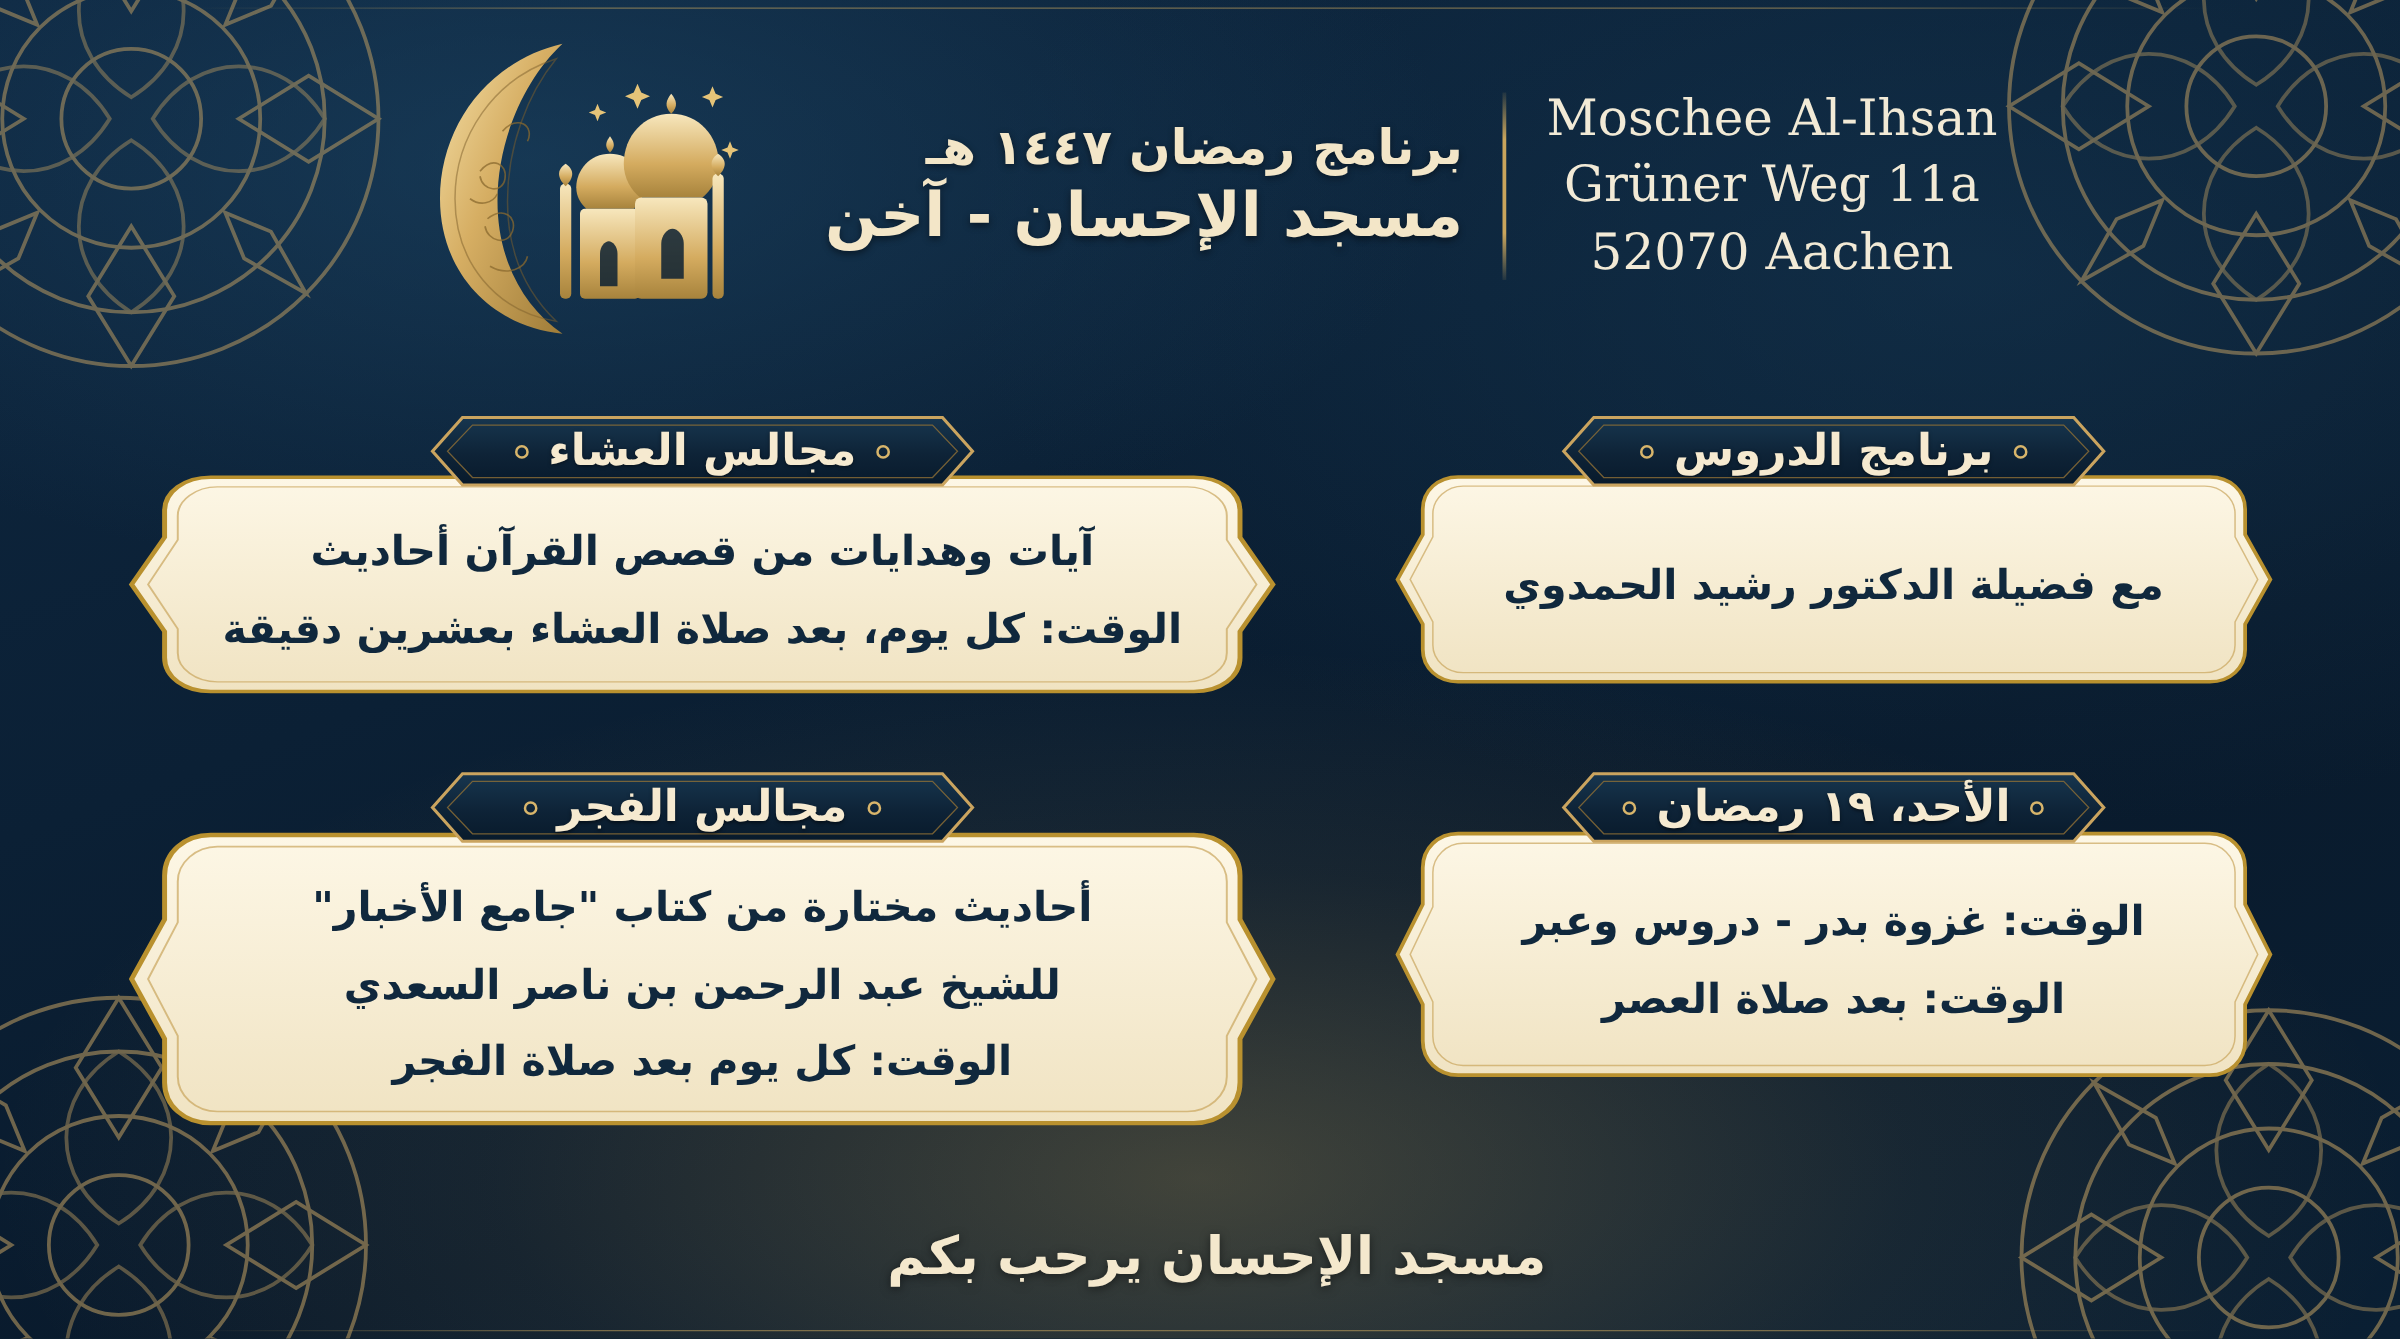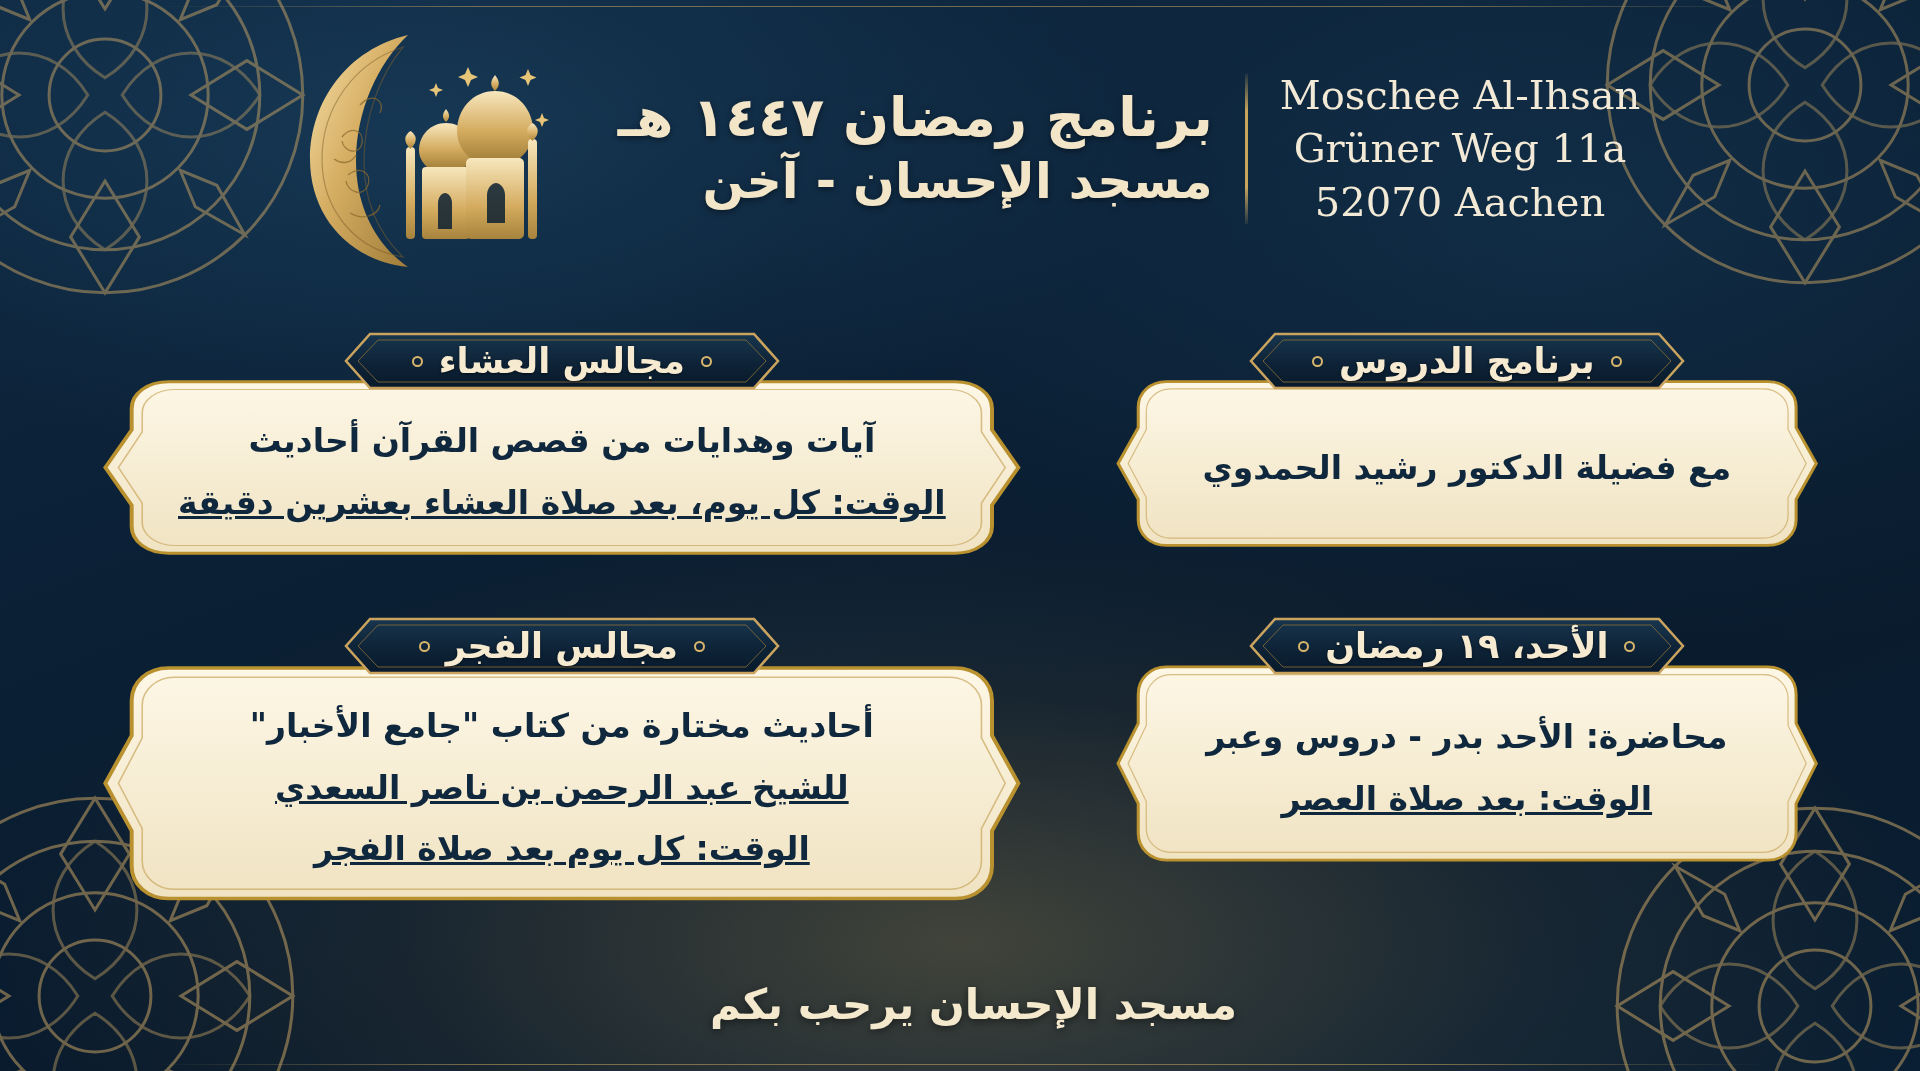--- a/index.html
+++ b/index.html
@@ -74,21 +74,21 @@
   }
   .moon-logo svg { width:100%; height:100%; display:block; }
 
   .title-block {
     text-align: right;
     direction: rtl;
     padding-left: 28px;
     flex: 0 0 auto;
   }
   .title-main {
-    font-size: 54px;
+    font-size: 39px;
     font-weight: bold;
     color: #f3e6c8;
     line-height: 1.22;
     letter-spacing: 0px;
     text-shadow: 0 2px 6px rgba(0,0,0,0.45);
     white-space: nowrap;
   }
   .title-sub {
     font-size: 49px;
     font-weight: bold;
@@ -192,21 +192,21 @@
     z-index: 2;
     width: 100%;
   }
   .panel-line {
     color: #10283d;
     font-size: 33px;
     font-weight: bold;
     line-height: 1.5;
     white-space: nowrap;
   }
-  .panel-line + .panel-line { margin-top: 12px; text-decoration: underline; }
+  .panel-line + .panel-line { margin-top: 12px; }
 
   .tall .panel { min-height: 205px; }
 
   
   .footer {
     position: absolute;
     bottom: 42px;
     left: 0;
     right: 0;
     text-align: center;
@@ -468,21 +468,21 @@
         <span class="ribbon-dot"></span>
       </div>
       <div class="panel">
         <div class="panel-bg">
           <svg viewBox="0 0 700 210" preserveAspectRatio="none">
             <path d="M52 6 H648 C664 6 676 18 676 34 L676 64 L696 105 L676 146 L676 176 C676 192 664 204 648 204 H52 C36 204 24 192 24 176 L24 146 L4 105 L24 64 L24 34 C24 18 36 6 52 6 Z" fill="url(#pg1)" stroke="#b9912f" stroke-width="3"></path>
             <path d="M56 14 H644 C657 14 668 25 668 38 L668 66 L686 105 L668 144 L668 172 C668 185 657 196 644 196 H56 C43 196 32 185 32 172 L32 144 L14 105 L32 66 L32 38 C32 25 43 14 56 14 Z" fill="none" stroke="#c9a55c" stroke-width="1.2" opacity="0.7"></path>
           </svg>
         </div>
         <div class="panel-content">
-          <div class="panel-line">محاضرة: الأحد بدر - دروس وعبر</div>
+          <div class="panel-line">الوقت: غزوة بدر - دروس وعبر</div>
           <div class="panel-line">الوقت: بعد صلاة العصر</div>
         </div>
       </div>
     </div>
 
     <div class="card-wrap tall">
       <div class="ribbon">
         <div class="ribbon-bg">
           <svg viewBox="0 0 440 62" preserveAspectRatio="none">
             <path d="M28 4 H412 L436 31 L412 58 H28 L4 31 Z" fill="url(#rb1)" stroke="#caa45f" stroke-width="2.5"></path>

